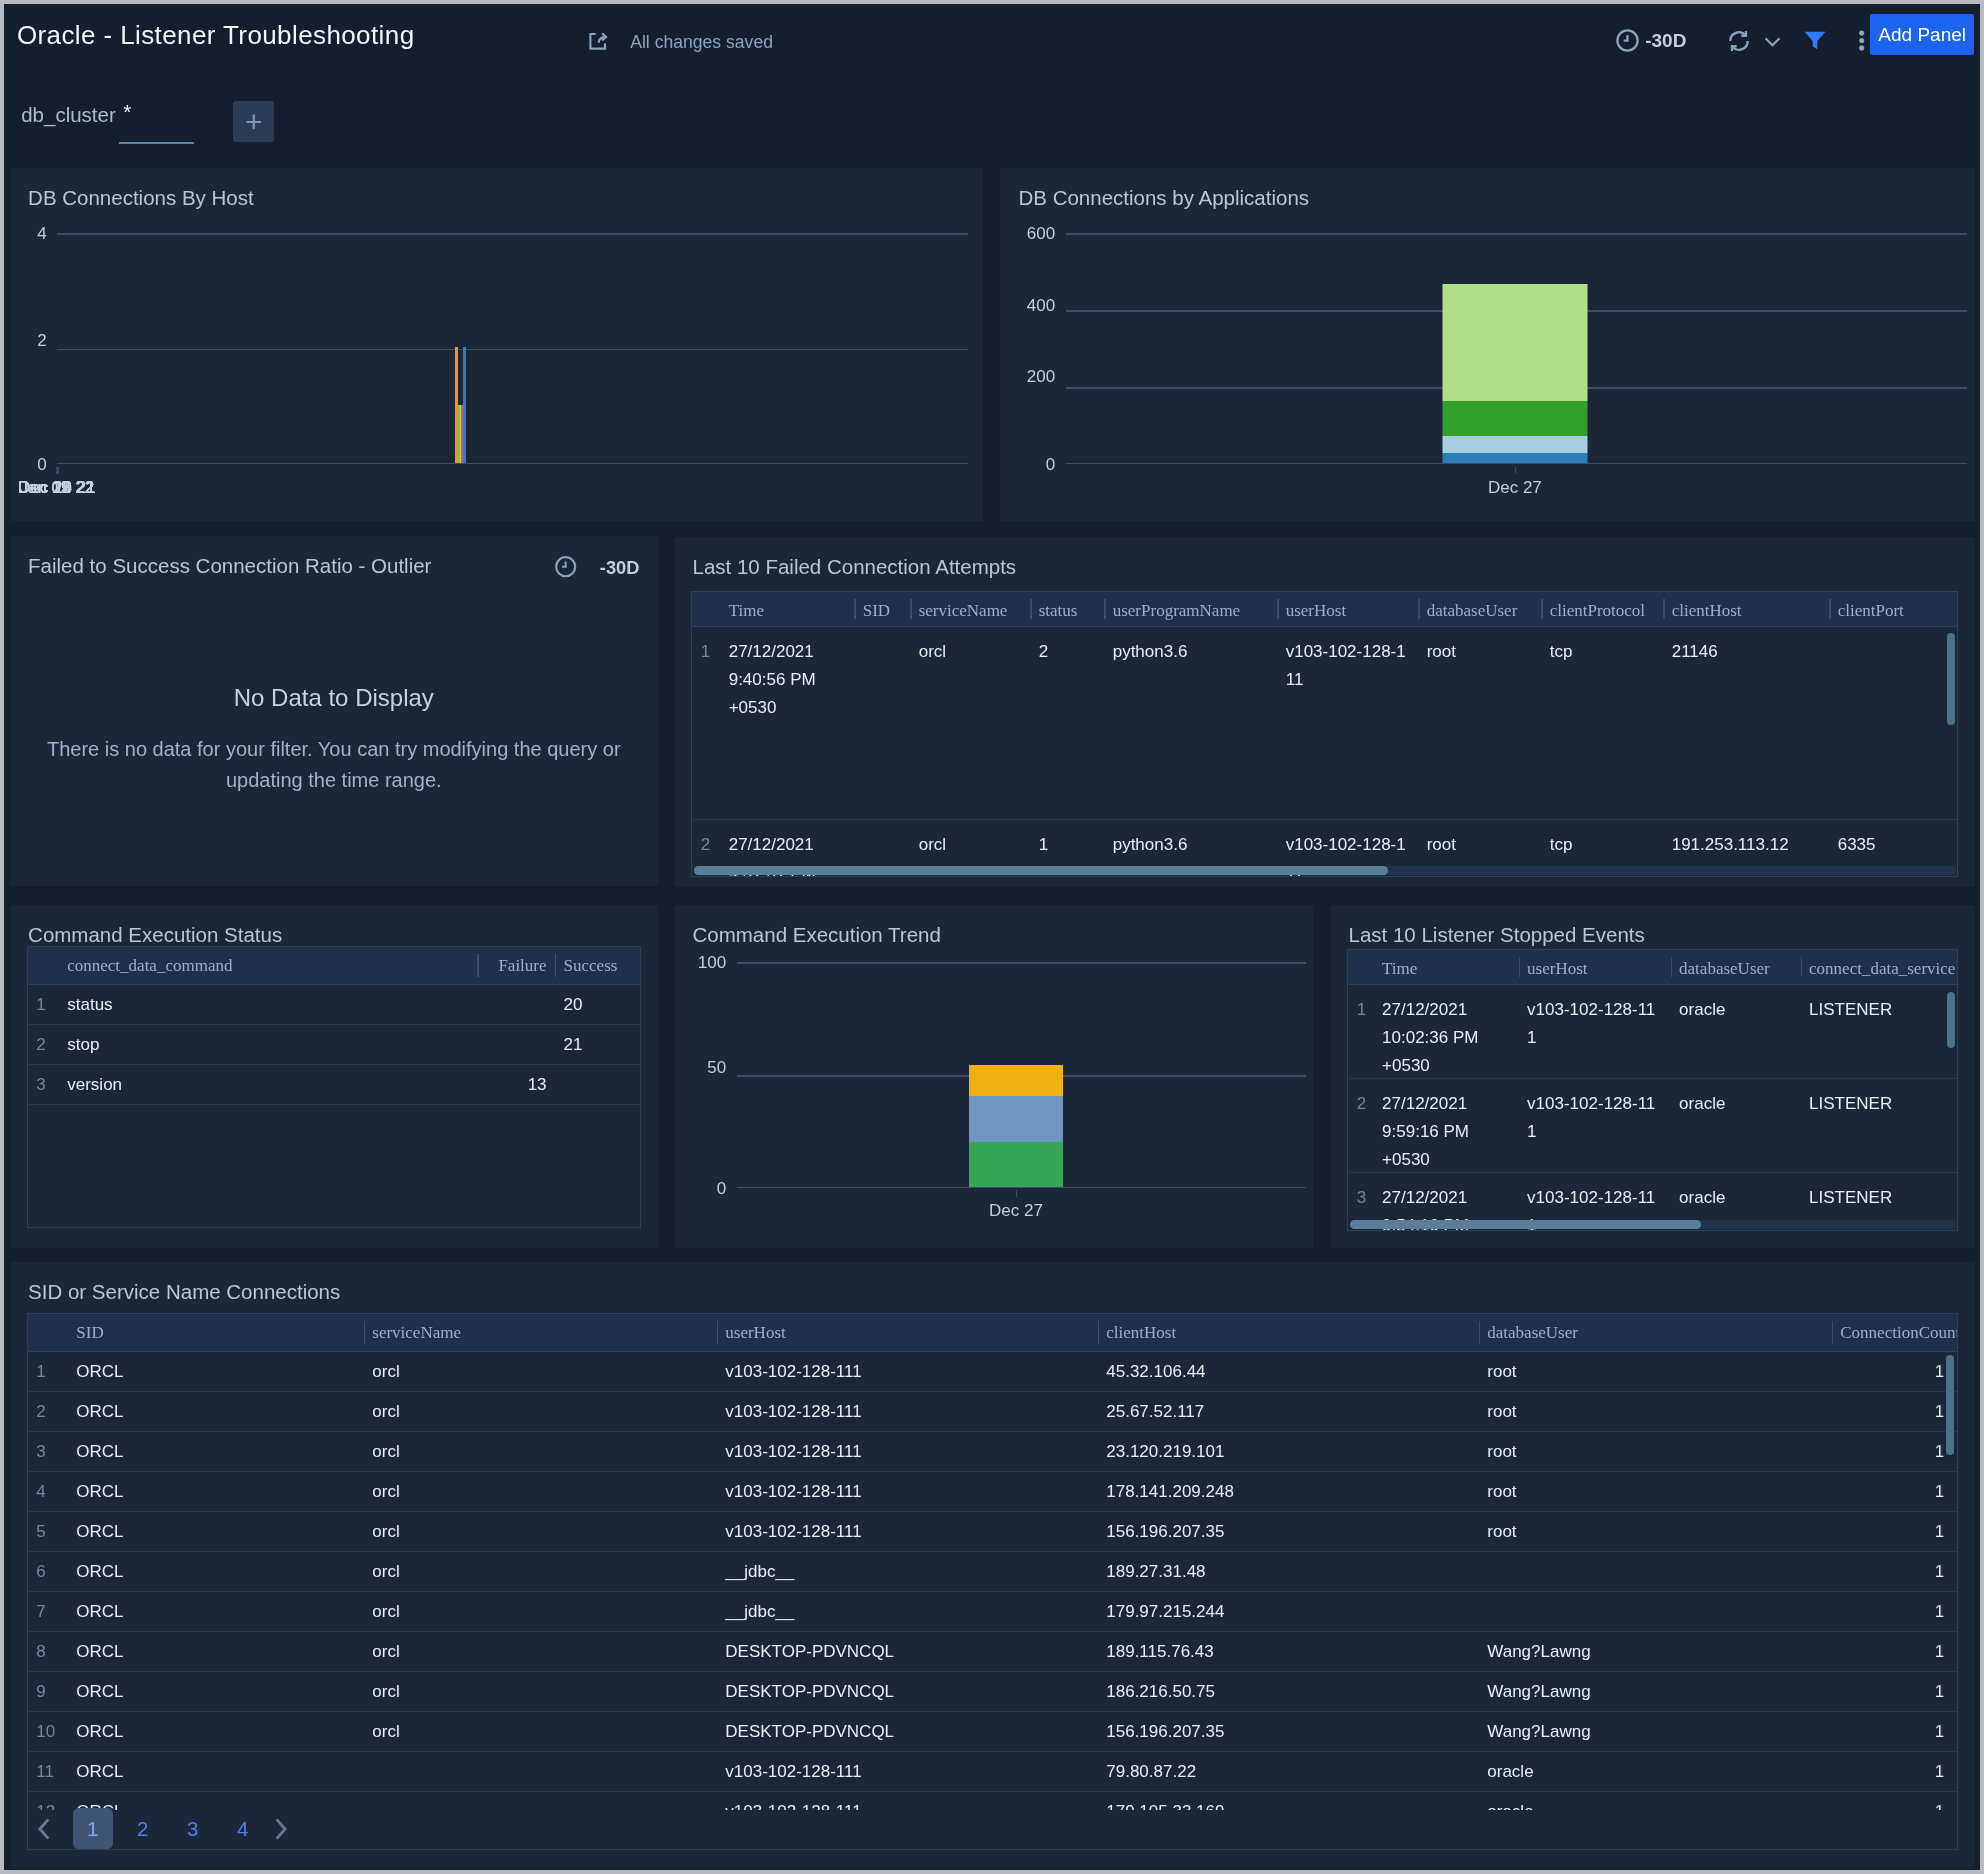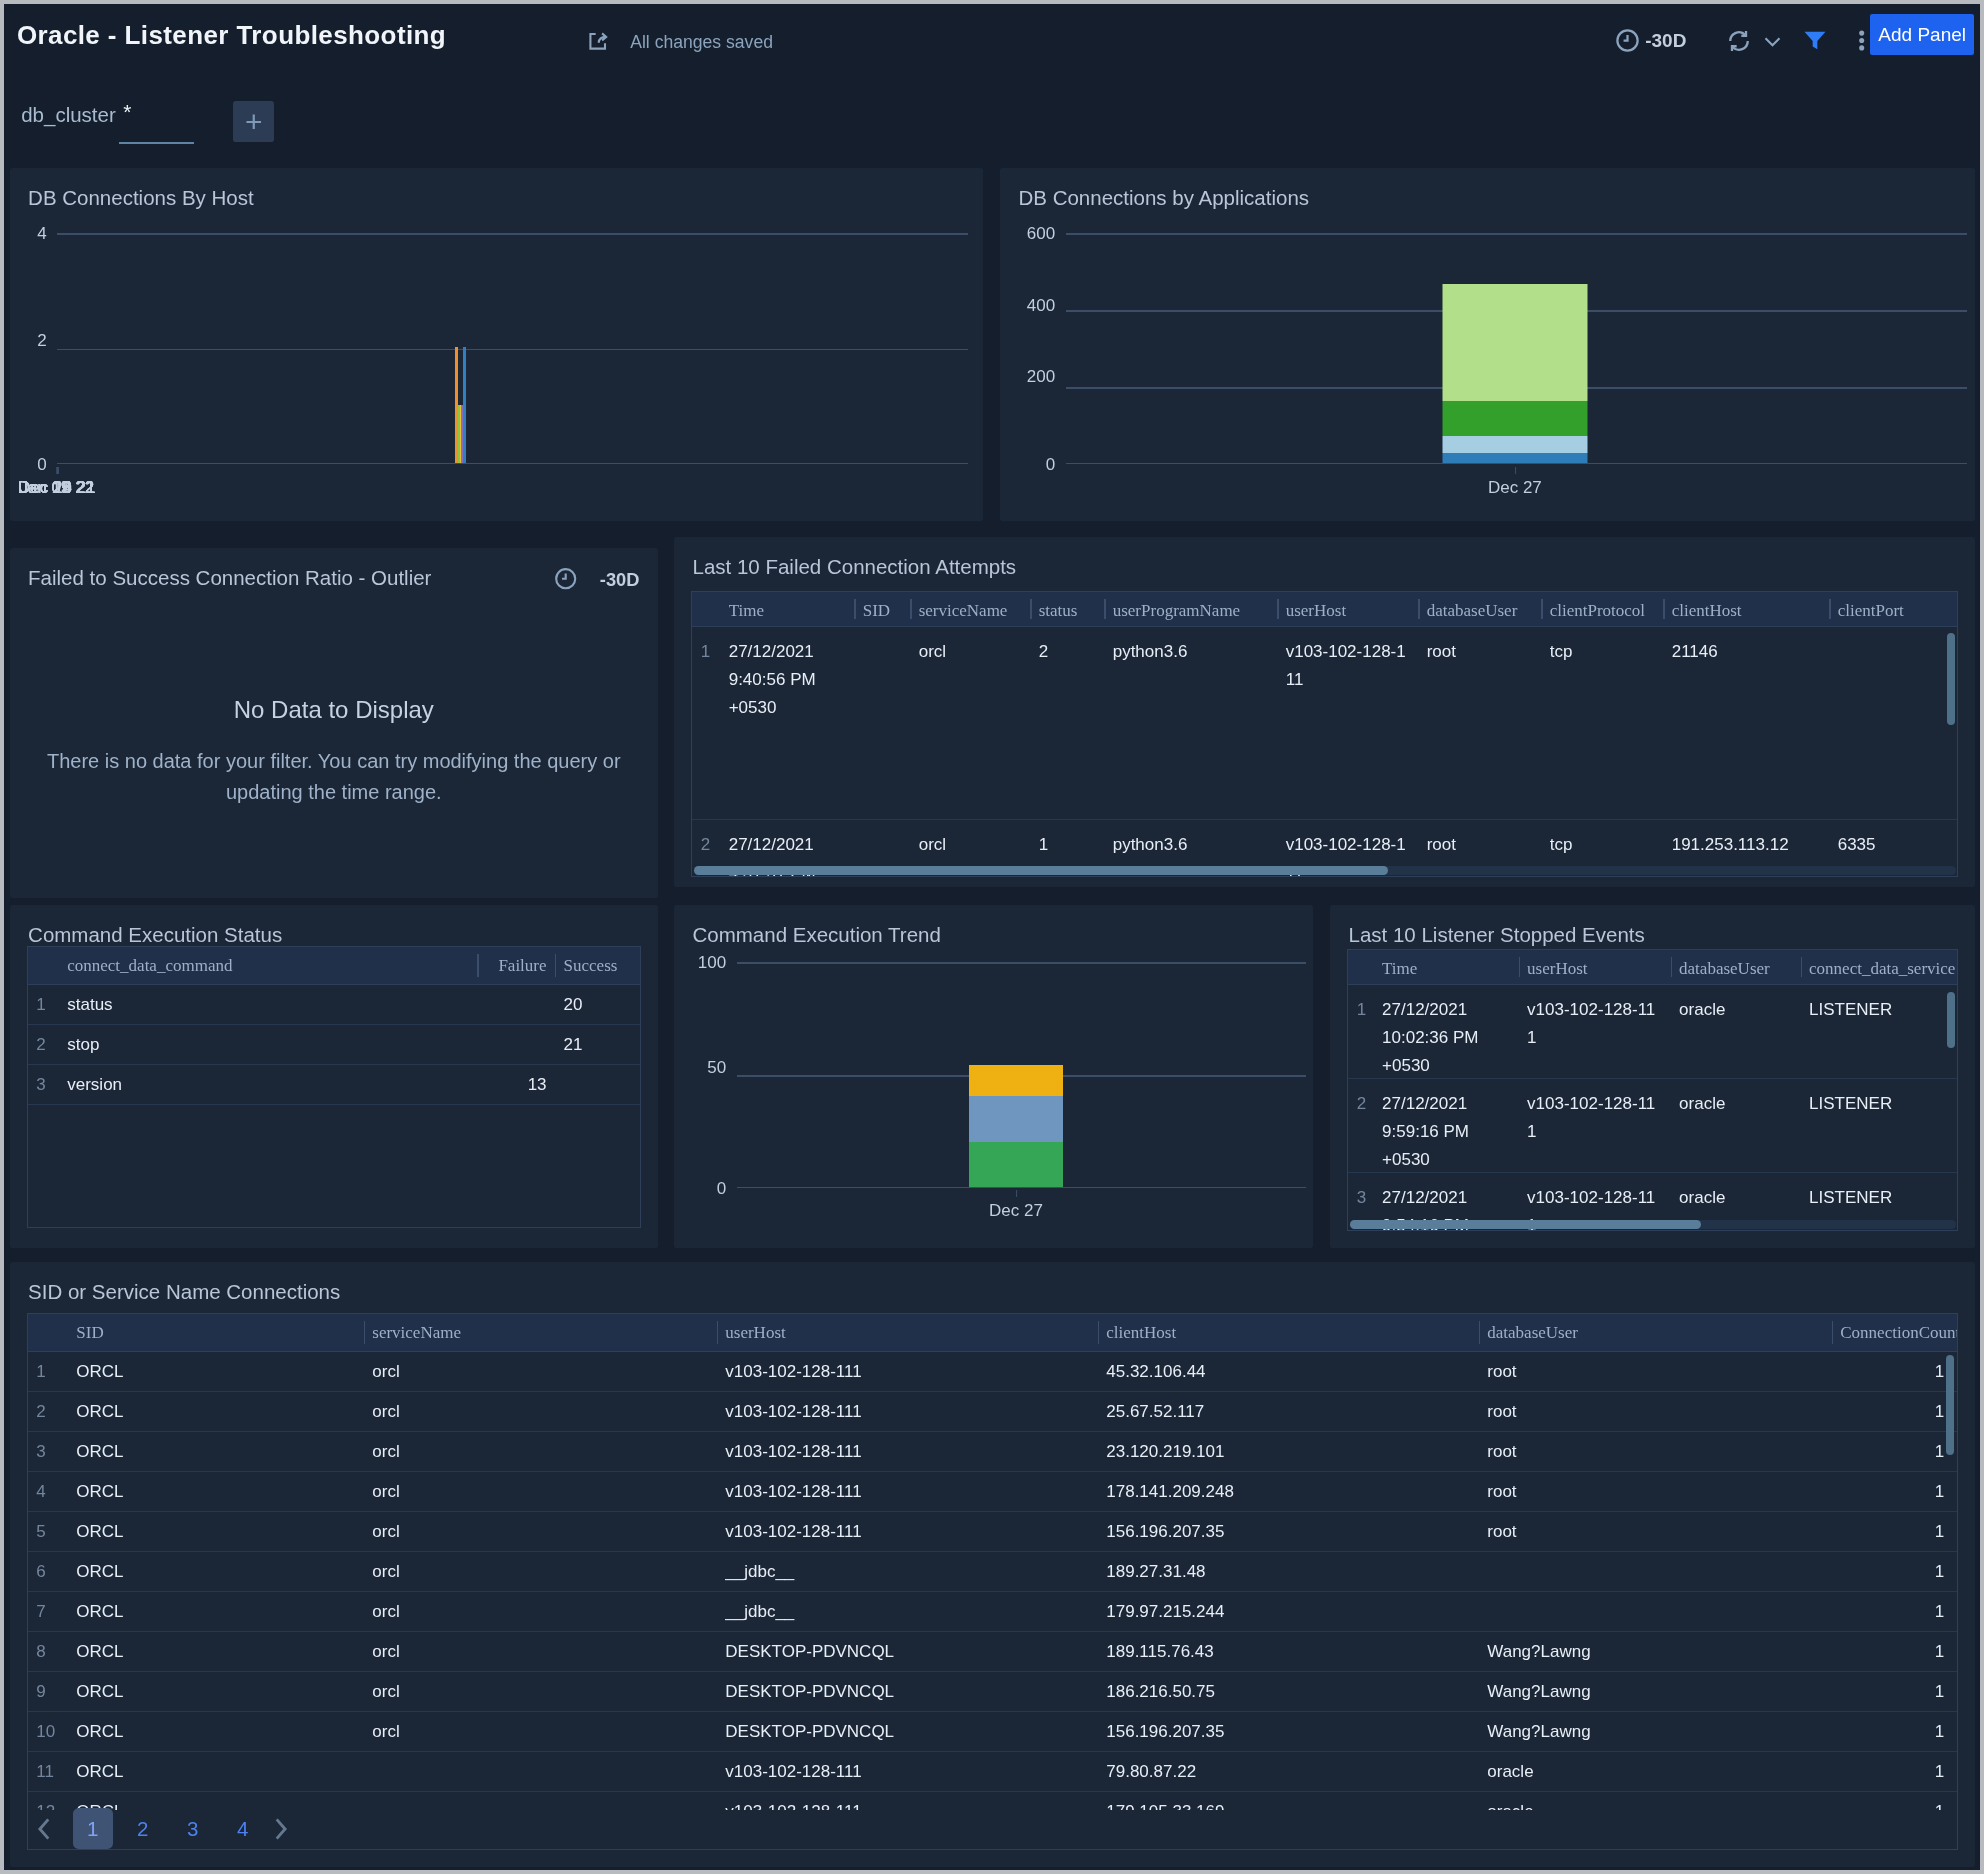--- a/index.html
+++ b/index.html
@@ -7,21 +7,21 @@
     --border:#2e3f5a; --rowline:#263750;
     --text:#e8eef6; --muted:#9fb2c9; --title:#b9c6d8; --idx:#74869d;
     --axis:#c3cfdf; --grid:#3c4d68; --accent:#1e63f0; --link:#4c82f0;
     --thumb:#5a7e99; --track:#223349; --icon:#8ba3bd;
   }
   *{box-sizing:border-box;margin:0;padding:0;}
   body{margin:0;background:#b7babe;font-family:"Liberation Sans",sans-serif;width:1985px;height:1875px;overflow:hidden;}
   .canvas{position:relative;width:1976px;height:1866px;margin:4.2px;background:var(--page);overflow:hidden;}
   .abs{position:absolute;}
   
-  .page-title{left:12.7px;top:15.5px;font-size:26px;color:#f1f5fa;font-weight:700;letter-spacing:0.4px;}
+  .page-title{left:12.7px;top:15.5px;font-size:26px;color:#f1f5fa;font-weight:400;letter-spacing:0.4px;}
   .share-ic{left:580px;top:22.6px;color:var(--icon);}
   .saved{left:626px;top:28px;font-size:17.6px;color:var(--icon);}
   .tr-clock{left:1610px;top:22.6px;color:var(--icon);}
   .tr-text{left:1641px;top:25.4px;font-size:19px;color:#c3cfdf;font-weight:bold;}
   .refresh-ic{left:1721px;top:22.6px;color:var(--icon);}
   .chev-ic{left:1758px;top:30px;color:var(--icon);}
   .funnel-ic{left:1797px;top:22.6px;}
   .kebab-ic{left:1845px;top:22.6px;color:var(--icon);}
   .add-btn{left:1866px;top:10px;width:104px;height:41px;background:var(--accent);color:#fff;
     font-size:19px;border:none;border-radius:2.1px;cursor:pointer;font-family:inherit;}
@@ -198,21 +198,21 @@
           <div class="seg" style="height: 7.5%; background: rgb(166, 206, 227);"></div>
           <div class="seg" style="height: 15%; background: rgb(51, 160, 44);"></div>
           <div class="seg" style="height: 50.8333%; background: rgb(178, 223, 138);"></div>
         </div>
     </div>
     <div class="abs" style="left:66px;top:310px;width:901px;height:21px">
       <span class="xtick" style="left:49.8%">Dec 27</span>
     </div>
   </div>
 
-  <div class="panel" style="left:5.6px;top:544px;width:648px;height:350px">
+  <div class="panel" style="left:5.6px;top:532px;width:648px;height:350px">
     <div class="ptitle">Failed to Success Connection Ratio - Outlier</div>
     <div class="mini-clock" style="right:79px;top:18.3px">
       <svg width="25.4" height="25.4" viewBox="0 0 24 24" fill="none" stroke="currentColor" stroke-width="2">
         <circle cx="12" cy="12" r="9"></circle>
           <path d="M12 7v5H8.5"></path>
       </svg>
     </div>
     <div class="mini-range" style="right:18.3px;top:21px">-30D</div>
     <div class="nd-title" style="top:148px">No Data to Display</div>
     <div class="nd-hint" style="top:198px">There is no data for your filter. You can try modifying the query or updating the time range.</div>

